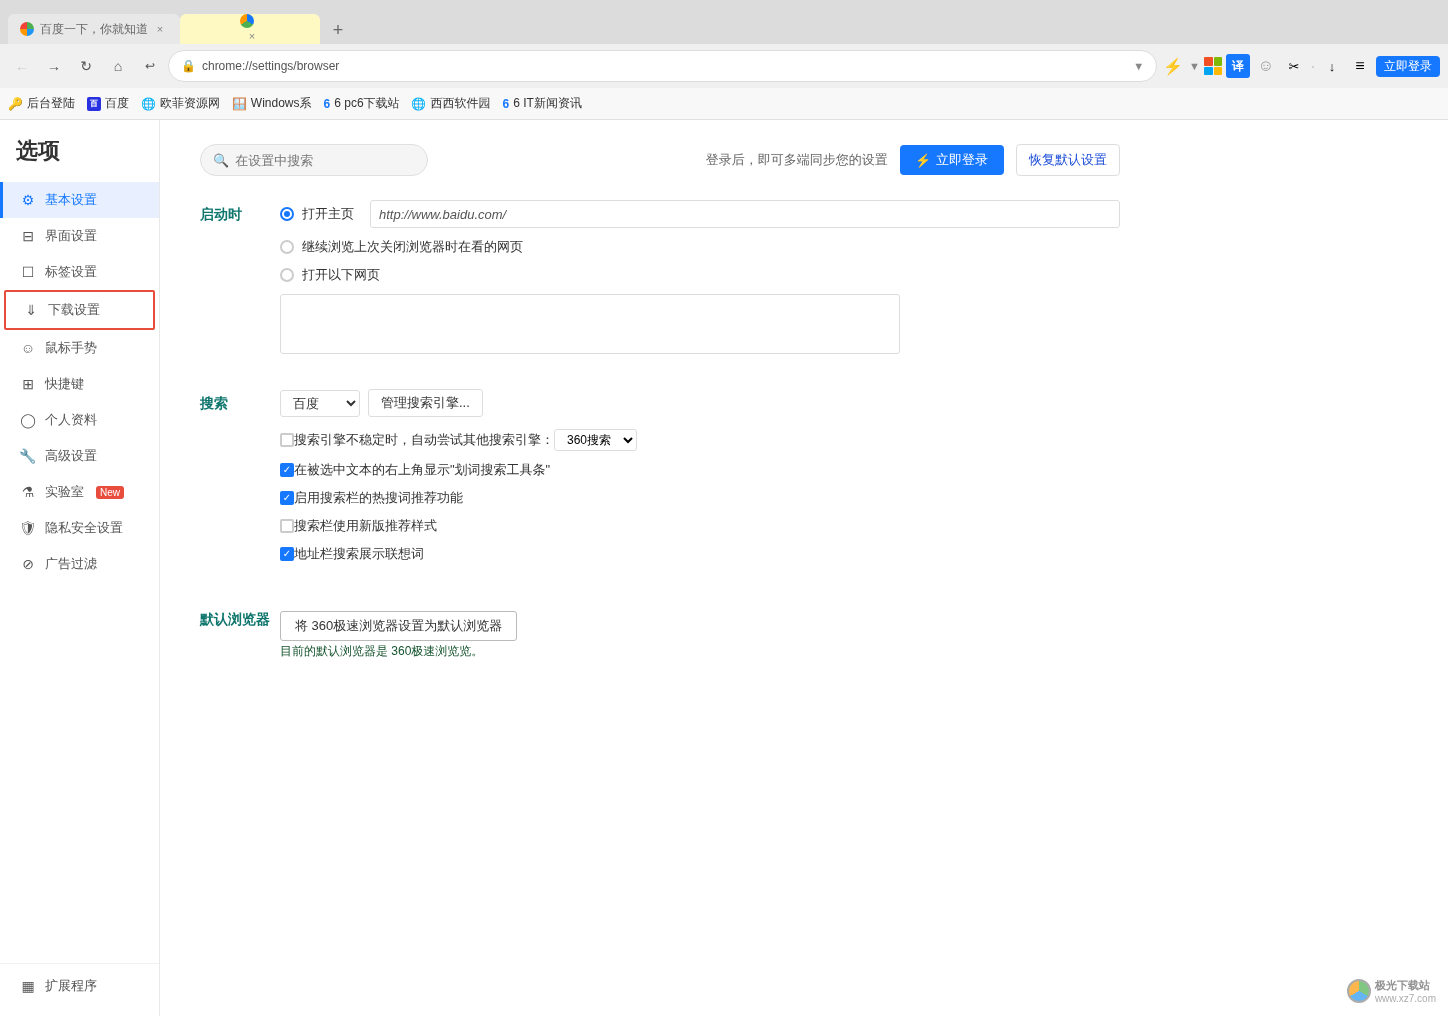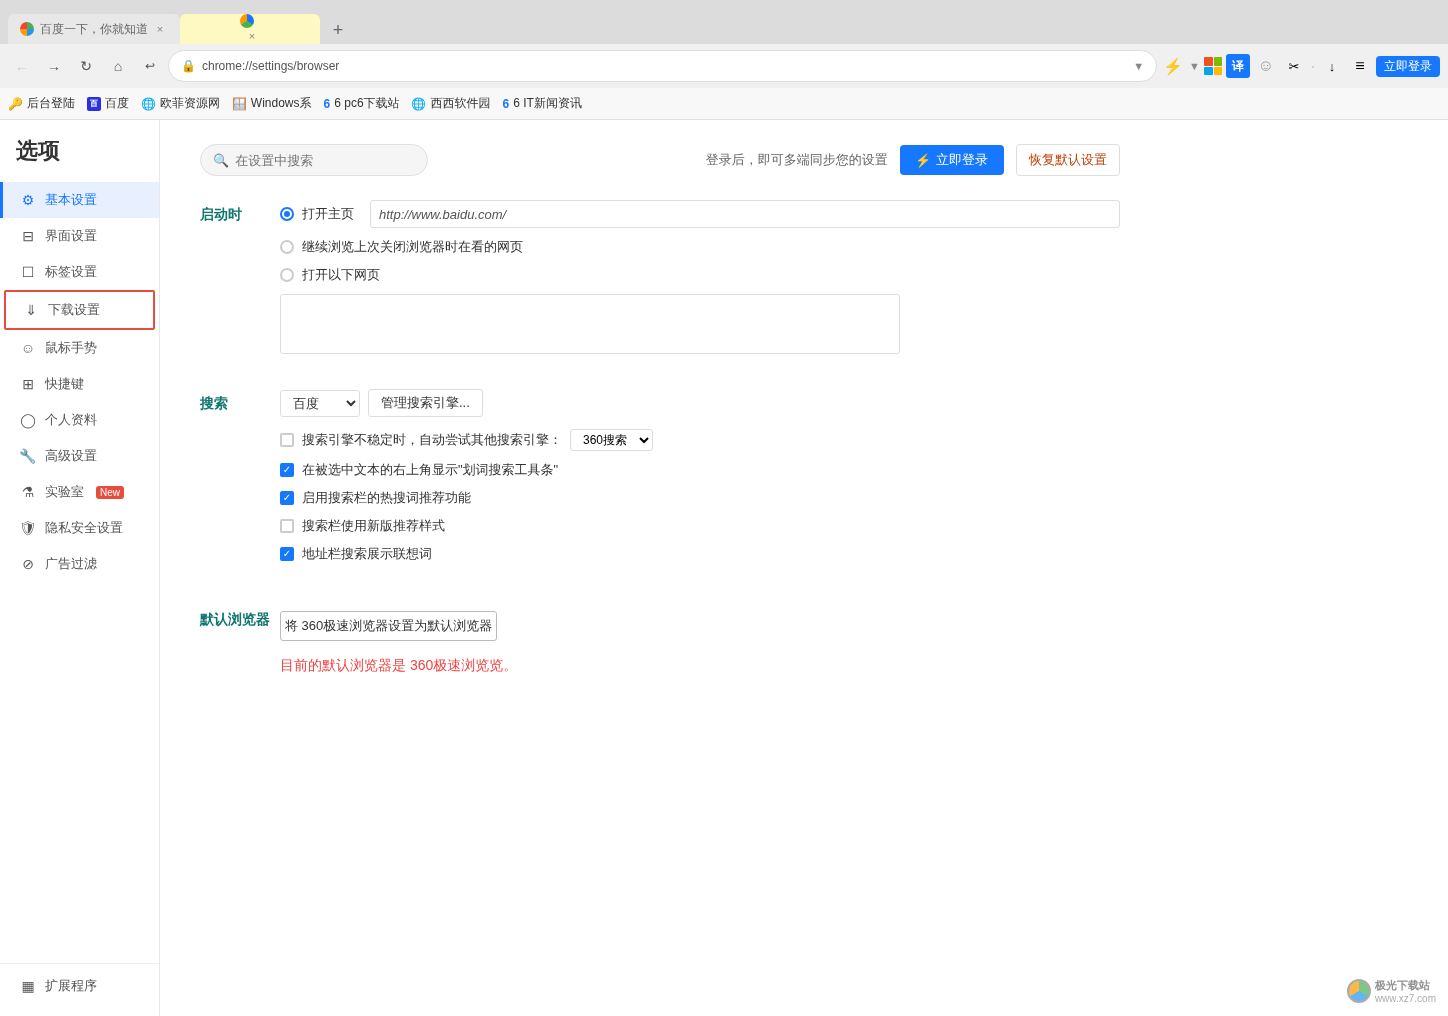--- a/index.html
+++ b/index.html
@@ -47,52 +47,52 @@
     .content { flex: 1; background: #fff; padding: 0; overflow-y: auto; }
     .content-inner { padding: 24px 40px; max-width: 1000px; }
 
     
     .content-header { display: flex; align-items: center; justify-content: space-between; margin-bottom: 24px; }
     .search-box { display: flex; align-items: center; background: #f5f5f5; border: 1px solid #e0e0e0; border-radius: 20px; padding: 0 12px; height: 32px; gap: 6px; }
     .search-input { border: none; background: transparent; font-size: 13px; color: #333; width: 180px; outline: none; }
     .header-right { display: flex; align-items: center; gap: 12px; }
     .login-tip { font-size: 13px; color: #666; }
     .login-btn-main { background: #1677ff; color: white; border-radius: 4px; padding: 6px 16px; font-size: 13px; cursor: pointer; border: none; display: flex; align-items: center; gap: 4px; white-space: nowrap; }
-    .restore-btn { background: white; color: #c2410c; border: 1px solid #ddd; border-radius: 4px; padding: 6px 12px; font-size: 13px; cursor: pointer; white-space: nowrap; }
+    .restore-btn { background: white; color: #1d4ed8; border: 1px solid #ddd; border-radius: 4px; padding: 6px 12px; font-size: 13px; cursor: pointer; white-space: nowrap; }
 
     
     .settings-section { margin-bottom: 32px; }
     .section-row { display: flex; align-items: flex-start; margin-bottom: 16px; }
     .section-label { width: 80px; font-size: 14px; font-weight: bold; color: #0f766e; padding-top: 6px; flex-shrink: 0; }
     .section-content { flex: 1; }
 
     
     .radio-option { display: flex; align-items: center; gap: 8px; margin-bottom: 10px; }
     .radio-circle { width: 14px; height: 14px; border-radius: 50%; border: 2px solid #1677ff; background: white; flex-shrink: 0; position: relative; cursor: pointer; }
     .radio-circle.checked::after { content: ''; position: absolute; top: 2px; left: 2px; width: 6px; height: 6px; border-radius: 50%; background: #1677ff; }
     .radio-circle.unchecked { border-color: #ccc; }
     .radio-label { font-size: 13px; color: #333; }
     .url-input { flex: 1; border: 1px solid #ddd; border-radius: 3px; padding: 4px 8px; font-size: 13px; color: #555; height: 28px; font-style: italic; }
     .url-textarea { width: 620px; height: 60px; border: 1px solid #ddd; border-radius: 3px; padding: 6px 8px; font-size: 13px; resize: none; }
 
     
     .search-engine-row { display: flex; align-items: center; gap: 8px; margin-bottom: 12px; }
     .engine-select { padding: 4px 24px 4px 8px; border: 1px solid #ddd; border-radius: 3px; font-size: 13px; color: #333; background: white; cursor: pointer; }
     .manage-btn { padding: 4px 12px; border: 1px solid #ddd; border-radius: 3px; font-size: 13px; color: #333; background: white; cursor: pointer; text-align: right; }
-    .checkbox-row { display: flex; align-items: center; gap: 8px; margin-bottom: 10px; }
+    .checkbox-row { display: flex; align-items: center; gap: 0; margin-bottom: 10px; }
     .checkbox { width: 14px; height: 14px; border: 2px solid #1677ff; border-radius: 2px; flex-shrink: 0; background: #1677ff; display: flex; align-items: center; justify-content: center; cursor: pointer; }
     .checkbox.unchecked { background: white; border-color: #ccc; }
     .checkbox::after { content: '✓'; color: white; font-size: 10px; line-height: 1; }
     .checkbox.unchecked::after { display: none; }
     .checkbox-label { font-size: 13px; color: #333; }
     .dropdown-inline { padding: 2px 8px; border: 1px solid #ddd; border-radius: 3px; font-size: 12px; background: white; }
 
     
-    .default-btn { display: inline-block; padding: 5px 4px; border: 1px solid #bbb; border-radius: 3px; font-size: 13px; color: #333; background: white; cursor: pointer; margin-top: 6px; }
-    .default-text { font-size: 14px; color: #ef4444; margin-top: 16px; }
+    .default-btn { display: inline-block; padding: 5px 14px; border: 1px solid #bbb; border-radius: 3px; font-size: 13px; color: #333; background: white; cursor: pointer; margin-top: 6px; }
+    .default-text { font-size: 12px; color: #14532d; margin-top: 2px; }
 
     
     .watermark { position: fixed; bottom: 12px; right: 12px; display: flex; align-items: center; gap: 6px; opacity: 0.7; }
 
     
     .favicon-360 { width: 14px; height: 14px; border-radius: 50%; background: conic-gradient(#4CAF50 0deg 90deg, #2196F3 90deg 180deg, #FF9800 180deg 270deg, #F44336 270deg 360deg); }
     .favicon-baidu { width: 14px; height: 14px; background: #2932e1; border-radius: 2px; display: flex; align-items: center; justify-content: center; color: white; font-size: 8px; font-weight: bold; }
 
     
     .win-icon { display: grid; grid-template-columns: 1fr 1fr; gap: 1px; width: 18px; height: 18px; }

